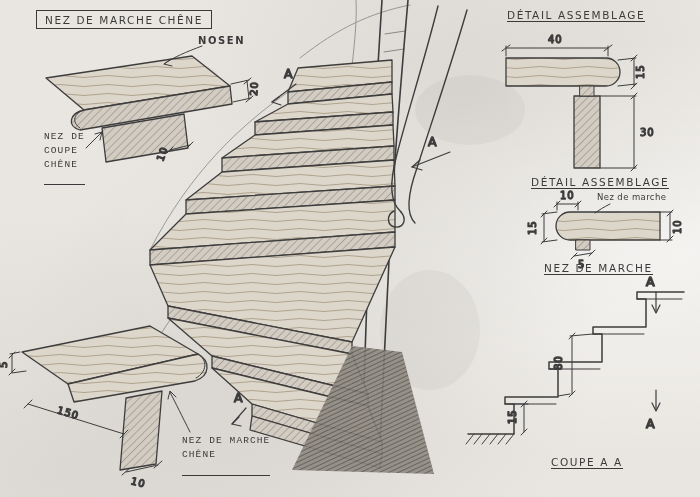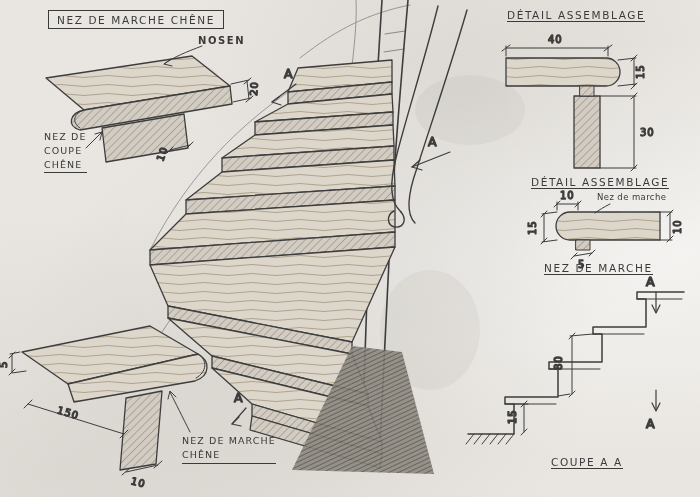--- a/index.html
+++ b/index.html
@@ -11,25 +11,25 @@
       radial-gradient(ellipse at 44% 72%, rgba(140,135,128,.14), transparent 52%),
       radial-gradient(ellipse at 92% 50%, rgba(255,255,255,.55), transparent 60%),
       radial-gradient(ellipse at 8% 95%, rgba(160,156,148,.18), transparent 40%);
     font-family:"DejaVu Sans", sans-serif; color:#3a3a3a;
   }
   svg.art { position:absolute; left:0; top:0; }
   svg text { font-family:"DejaVu Sans", sans-serif; fill:#3a3a3a; }
   .dim { font-size:10px; letter-spacing:1px; }
   .mark { font-size:12.5px; letter-spacing:0; }
   .t { position:absolute; font-size:10.5px; letter-spacing:1.6px; white-space:nowrap; }
-  .box { border:1.4px solid #3a3a3a; padding:3px 8px 2px; background:rgba(233,230,225,.6);margin-left:12px; }
+  .box { border:1.4px solid #3a3a3a; padding:3px 8px 2px; background:rgba(233,230,225,.6); }
   .underline { border-bottom:1.4px solid #3a3a3a; padding-bottom:0; }
   .caption { font-size:9.5px; letter-spacing:1.1px; line-height:1.45; }
-  .caption span { display:block; }
-  .caption span.u { border-bottom:1.2px solid #3a3a3a; padding-bottom:1px; }
+  .caption span { display:block;font-family:Liberation Mono, monospace; }
+  .caption span.u { border-bottom:1.2px solid #3a3a3a; padding-bottom:13px; }
   .small-label { font-size:8.5px; letter-spacing:.4px; }
 </style>
 </head>
 <body>
 
 <div class="paper">
 
   <svg class="art" width="700" height="497" viewBox="0 0 700 497">
     <defs>
       <pattern id="grain" width="48" height="9" patternUnits="userSpaceOnUse">

